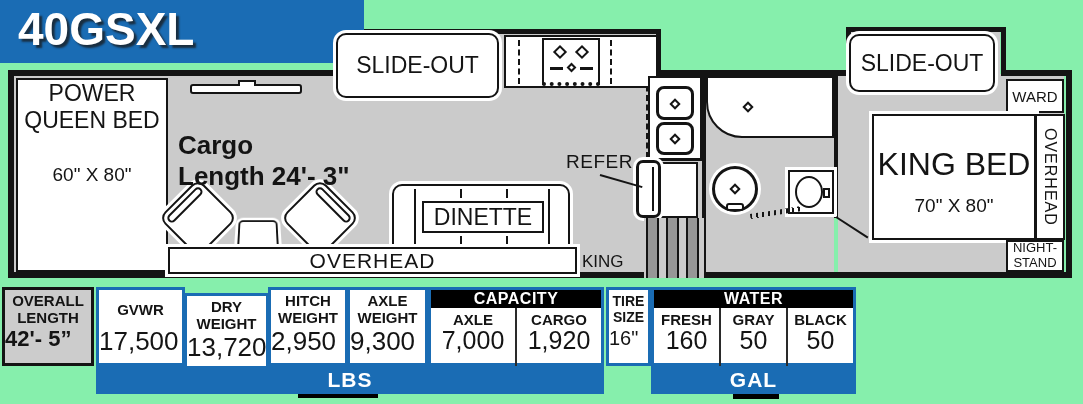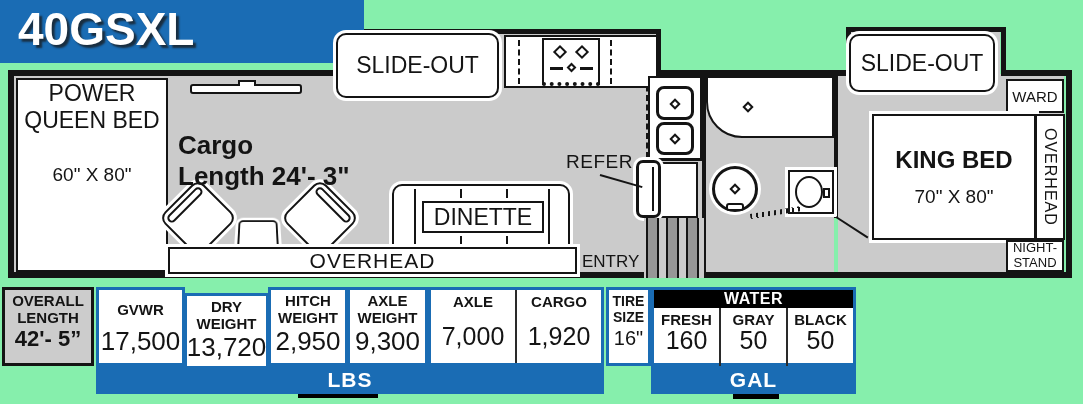--- a/index.html
+++ b/index.html
@@ -33,21 +33,21 @@
   .divider{position:absolute;top:3px;bottom:3px;width:0;border-left:2px solid var(--ink);}
   .chair{transform-origin:center;border-radius:9px;}
   .chair .back{position:absolute;top:3px;bottom:3px;width:9px;border:2px solid var(--ink);border-radius:5px;background:#fff;box-sizing:border-box;}
   .stepbar{position:absolute;top:0;bottom:0;width:13px;background:#979797;border-left:2px solid var(--ink);border-right:2px solid var(--ink);box-sizing:border-box;}
 
   
   .vtext{writing-mode:vertical-rl;letter-spacing:1px;}
 
   
   .scell{position:absolute;box-sizing:border-box;background:#fff;border:3px solid var(--blue);
-         display:flex;flex-direction:column;align-items:center;z-index:2;}
+         display:flex;flex-direction:column;z-index:2;}
   .scell .hdr{min-height:36px;display:flex;flex-direction:column;justify-content:center;align-items:center;
               font-weight:700;font-size:15px;line-height:1.12;padding-top:2px;}
   .scell .val{margin-top:auto;font-size:26px;line-height:1;padding-bottom:18px;}
   .sgroup{position:absolute;box-sizing:border-box;background:#fff;border:3px solid var(--blue);
           display:flex;flex-direction:column;z-index:2;}
   .sgroup .ghdr{height:23px;background:#000;color:#fff;font-weight:700;font-size:16px;
                 display:flex;align-items:center;justify-content:center;letter-spacing:.5px;}
   .sgroup .grow{flex:1;display:flex;}
   .sgroup .gcell{flex:1;display:flex;flex-direction:column;align-items:center;}
   .sgroup .gcell + .gcell{border-left:2px solid #2a2a2a;}
@@ -155,21 +155,21 @@
     <div class="abs" style="right:2px;top:16px;width:7px;height:10px;border:2px solid var(--ink);"></div>
   </div>
   <div class="abs" style="left:750px;top:210px;width:52px;height:5px;background:repeating-linear-gradient(90deg,var(--ink) 0 2px,transparent 2px 6px);transform:rotate(-9deg);z-index:4;"></div>
   <div class="abs" style="left:836px;top:216px;width:38px;height:2px;background:var(--ink);transform:rotate(33deg);transform-origin:left center;z-index:4;"></div>
 
   <div class="abs z5" style="left:644px;top:218px;width:60px;height:60px;background:var(--gray);">
     <div class="stepbar" style="left:2px;"></div>
     <div class="stepbar" style="left:22px;"></div>
     <div class="stepbar" style="left:42px;"></div>
   </div>
-  <div class="lbl" style="left:582px;top:253px;font-size:17px;">ENTRY</div>
+  <div class="lbl" style="left:582px;top:253px;font-size:17px;">KING</div>
 
   <div class="wb halo r10" style="left:392px;top:184px;width:178px;height:70px;">
     <div class="divider" style="left:20px;"></div>
     <div class="divider" style="left:66px;"></div>
     <div class="divider" style="left:112px;"></div>
     <div class="divider" style="left:154px;"></div>
   </div>
   <div class="wb halo z5" style="left:422px;top:201px;width:122px;height:32px;display:flex;align-items:center;justify-content:center;">
     <span style="font-size:23px;">DINETTE</span>
   </div>
@@ -180,21 +180,21 @@
 
   <div class="wb halo r10 z5" style="left:849px;top:34px;width:146px;height:58px;display:flex;align-items:center;justify-content:center;">
     <span style="font-size:23px;">SLIDE-OUT</span>
   </div>
 
   <div class="wb" style="left:1006px;top:79px;width:58px;height:34px;display:flex;align-items:center;justify-content:center;">
     <span style="font-size:15px;">WARD</span>
   </div>
 
   <div class="wb halo" style="left:872px;top:114px;width:164px;height:126px;display:flex;flex-direction:column;align-items:center;padding-top:30px;">
-    <span style="font-size:24px;font-weight:bold;">KING BED</span>
+    <span style="font-size:32px;">KING BED</span>
     <span style="font-size:19px;margin-top:12px;">70" X 80"</span>
   </div>
 
   <div class="wb" style="left:1035px;top:114px;width:30px;height:126px;display:flex;align-items:center;justify-content:center;">
     <span class="vtext" style="font-size:16px;">OVERHEAD</span>
   </div>
 
   <div class="wb" style="left:1006px;top:240px;width:58px;height:32px;display:flex;flex-direction:column;align-items:center;justify-content:center;line-height:1.15;">
     <span style="font-size:13px;">NIGHT-</span>
     <span style="font-size:13px;">STAND</span>
@@ -234,20 +234,21 @@
 
   <div class="scell" style="left:347px;top:287px;width:81px;height:79px;">
     <div class="hdr">
       <span>AXLE</span>
       <span>WEIGHT</span>
     </div>
     <div class="val">9,300</div>
   </div>
 
   <div class="sgroup" style="left:428px;top:287px;width:176px;height:79px;">
+    <div class="ghdr">CAPACITY</div>
     <div class="grow">
       <div class="gcell">
         <span class="glabel">AXLE</span>
         <span class="gval">7,000</span>
       </div>
       <div class="gcell">
         <span class="glabel">CARGO</span>
         <span class="gval">1,920</span>
       </div>
     </div>

